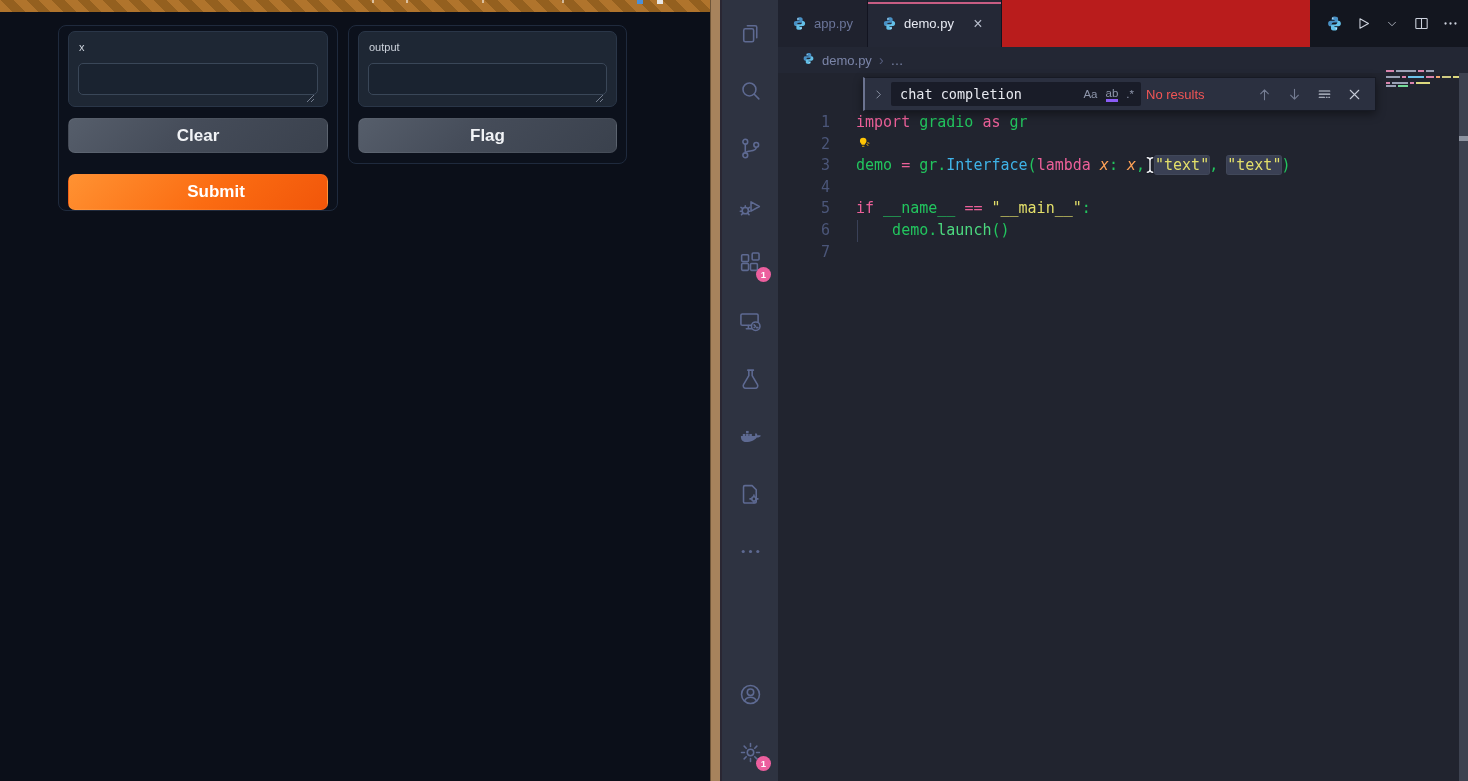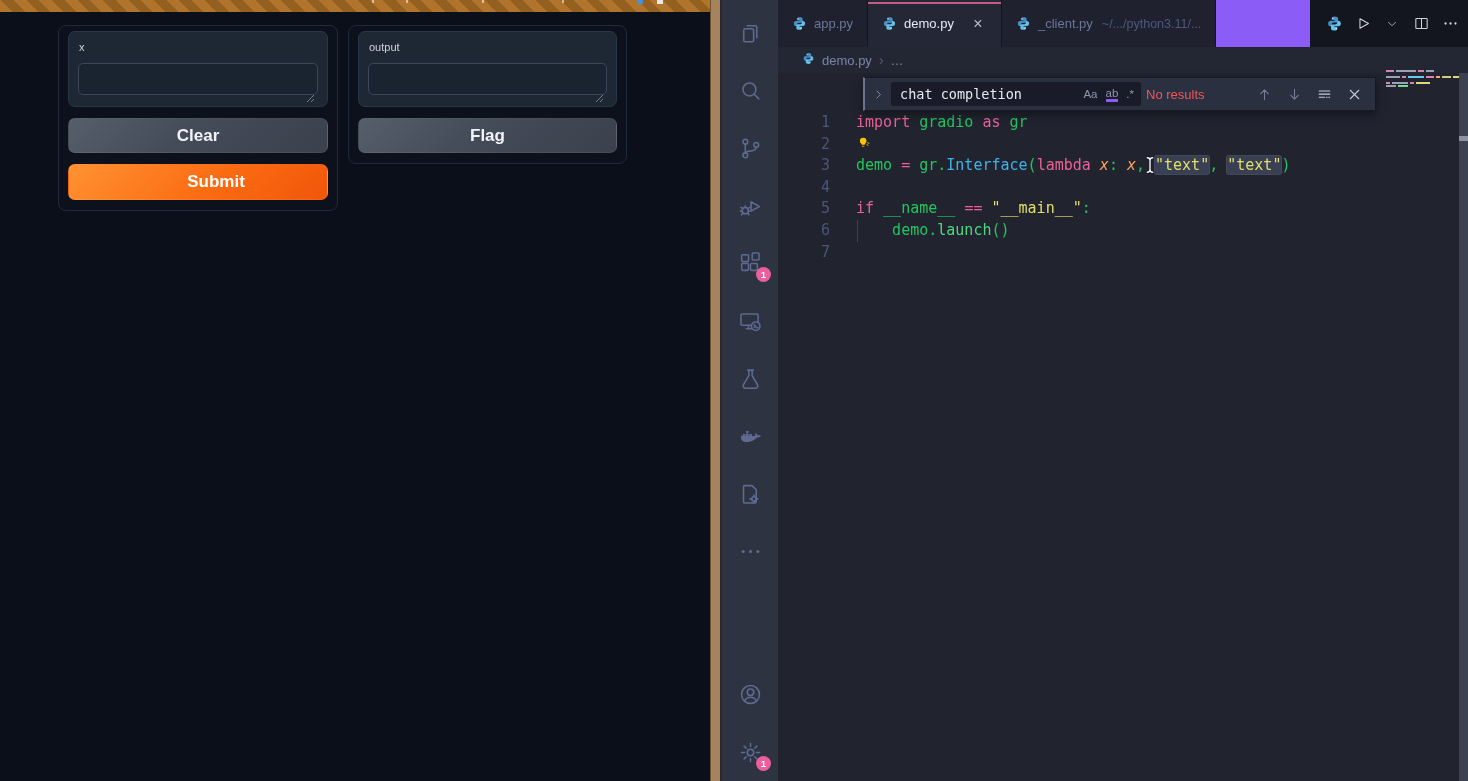--- a/index.html
+++ b/index.html
@@ -18,39 +18,39 @@
   .io-panel{position:absolute;left:9px;top:5px;right:9px;height:74px;background:#1e2734;
             border:1px solid #2a3648;border-radius:7px;}
   .io-label{position:absolute;left:10px;top:9px;font-size:11px;color:#cdd3dc;}
   .io-textarea{position:absolute;left:9px;top:31px;right:9px;height:32px;background:#1a2330;
                border:1px solid #3a4758;border-radius:5px;resize:none;outline:none;
                color:#e5e7eb;font:12px "Liberation Sans",sans-serif;box-sizing:border-box;}
   .resize-glyph{position:absolute;right:12px;bottom:8px;width:9px;height:9px;opacity:.8;}
   .btn{position:absolute;left:9px;right:9px;height:33px;border-radius:7px;border:1px solid rgba(255,255,255,.05);
        font-weight:bold;font-size:17px;color:#f1f3f6;display:flex;align-items:center;justify-content:center;cursor:pointer;}
   .btn-gray{top:92px;background:linear-gradient(135deg,#565e6b 0%,#454c59 45%,#3a414d 100%);}
-  .btn-submit{top:138px;height:34px;background:linear-gradient(135deg,#ff9232 0%,#fb6c12 55%,#f1560a 100%);color:#fff;padding-left:36px;}
+  .btn-submit{top:148px;height:34px;background:linear-gradient(135deg,#ff9232 0%,#fb6c12 55%,#f1560a 100%);color:#fff;padding-left:36px;}
   .app-footer{position:absolute;left:0;right:0;top:768px;height:13px;overflow:hidden;
               display:flex;justify-content:center;align-items:flex-start;gap:7px;
               color:#99a1b3;font-size:11.5px;line-height:14px;}
   .app-footer .sep{color:#6d7586;}
   
   .pane-divider{position:absolute;left:710px;top:0;width:12px;height:781px;background:#a7835c;
                 border-left:1px solid #6e5538;border-right:2px solid #2a2733;box-sizing:border-box;}
   
   .vscode{position:absolute;left:722px;top:0;width:746px;height:781px;background:#21242f;overflow:hidden;}
   .activity-bar{position:absolute;left:0;top:0;width:56px;height:781px;background:#2e3341;}
   .ab-item{position:absolute;left:0;width:56px;height:40px;display:flex;align-items:center;
            justify-content:center;color:#5e6a92;cursor:pointer;}
   .ab-item svg{width:25px;height:25px;}
   .ab-badge{position:absolute;right:7px;bottom:1px;min-width:15px;height:15px;border-radius:8px;
             background:#ec5f9e;color:#fff;font-size:9.5px;font-weight:bold;
             display:flex;align-items:center;justify-content:center;}
   .editor{position:absolute;left:56px;top:0;right:0;bottom:0;}
-  .tabbar{position:absolute;left:0;top:0;right:0;height:47px;background:#8b5cf6;}
+  .tabbar{position:absolute;left:0;top:0;right:0;height:47px;background:#b91c1c;}
   .toolbar-zone{position:absolute;left:532px;right:0;top:0;height:47px;background:#13161f;}
   .tabs{position:absolute;left:0;top:0;height:47px;display:flex;}
   .tab{position:relative;height:47px;display:flex;align-items:center;gap:7px;padding:0 14px;
        background:#1f222e;border-right:1px solid #121420;color:#6b7599;font-size:13px;
        box-sizing:border-box;cursor:pointer;white-space:nowrap;}
   .tab.active{background:#242836;color:#e7eaf3;}
   .tab.active::before{content:'';position:absolute;left:0;right:0;top:2px;height:2px;background:#c75d83;}
   .tab-icon svg{width:15px;height:15px;display:block;}
   .tab-path{color:#4d577b;font-size:12.5px;margin-left:2px;}
   .tab-close{color:#b6bccb;font-size:16px;margin-left:8px;width:18px;text-align:center;border-radius:4px;}
@@ -256,32 +256,20 @@
                 <svg viewBox="0 0 24 24">
                   <path fill="#4890c4" d="M12 2c-3.3 0-3.9 1.5-3.9 2.6V7h4v1H6.3C4.5 8 3 9.2 3 11.9s1.5 4.1 3.3 4.1H8v-2.3c0-1.7 1.3-3 3-3h4.2c1 0 1.8-.9 1.8-2V4.6C17 3 15.3 2 12 2z"></path>
                   <path fill="#64c0e8" d="M12 22c3.3 0 3.9-1.5 3.9-2.6V17h-4v-1h5.8c1.8 0 3.3-1.2 3.3-3.9s-1.5-4.1-3.3-4.1H16v2.3c0 1.7-1.3 3-3 3H8.8c-1 0-1.8.9-1.8 2v4.1C7 21 8.7 22 12 22z"></path>
                   <circle cx="9.6" cy="4.6" r=".9" fill="#eaf4fb"></circle>
                   <circle cx="14.4" cy="19.4" r=".9" fill="#eaf4fb"></circle>
                 </svg>
               </span>
               <span class="tab-label">demo.py</span>
               <span class="tab-close">×</span>
             </div>
-            <div class="tab">
-              <span class="tab-icon">
-                <svg viewBox="0 0 24 24">
-                  <path fill="#4890c4" d="M12 2c-3.3 0-3.9 1.5-3.9 2.6V7h4v1H6.3C4.5 8 3 9.2 3 11.9s1.5 4.1 3.3 4.1H8v-2.3c0-1.7 1.3-3 3-3h4.2c1 0 1.8-.9 1.8-2V4.6C17 3 15.3 2 12 2z"></path>
-                  <path fill="#64c0e8" d="M12 22c3.3 0 3.9-1.5 3.9-2.6V17h-4v-1h5.8c1.8 0 3.3-1.2 3.3-3.9s-1.5-4.1-3.3-4.1H16v2.3c0 1.7-1.3 3-3 3H8.8c-1 0-1.8.9-1.8 2v4.1C7 21 8.7 22 12 22z"></path>
-                  <circle cx="9.6" cy="4.6" r=".9" fill="#eaf4fb"></circle>
-                  <circle cx="14.4" cy="19.4" r=".9" fill="#eaf4fb"></circle>
-                </svg>
-              </span>
-              <span class="tab-label">_client.py</span>
-              <span class="tab-path">~/.../python3.11/...</span>
-            </div>
           </div>
         <div class="ed-toolbar">
           <span class="tbi">
               <svg viewBox="0 0 24 24">
                 <path fill="#4890c4" d="M12 2c-3.3 0-3.9 1.5-3.9 2.6V7h4v1H6.3C4.5 8 3 9.2 3 11.9s1.5 4.1 3.3 4.1H8v-2.3c0-1.7 1.3-3 3-3h4.2c1 0 1.8-.9 1.8-2V4.6C17 3 15.3 2 12 2z"></path>
                 <path fill="#64c0e8" d="M12 22c3.3 0 3.9-1.5 3.9-2.6V17h-4v-1h5.8c1.8 0 3.3-1.2 3.3-3.9s-1.5-4.1-3.3-4.1H16v2.3c0 1.7-1.3 3-3 3H8.8c-1 0-1.8.9-1.8 2v4.1C7 21 8.7 22 12 22z"></path>
                 <circle cx="9.6" cy="4.6" r=".9" fill="#eaf4fb"></circle>
                 <circle cx="14.4" cy="19.4" r=".9" fill="#eaf4fb"></circle>
               </svg>
             </span>

